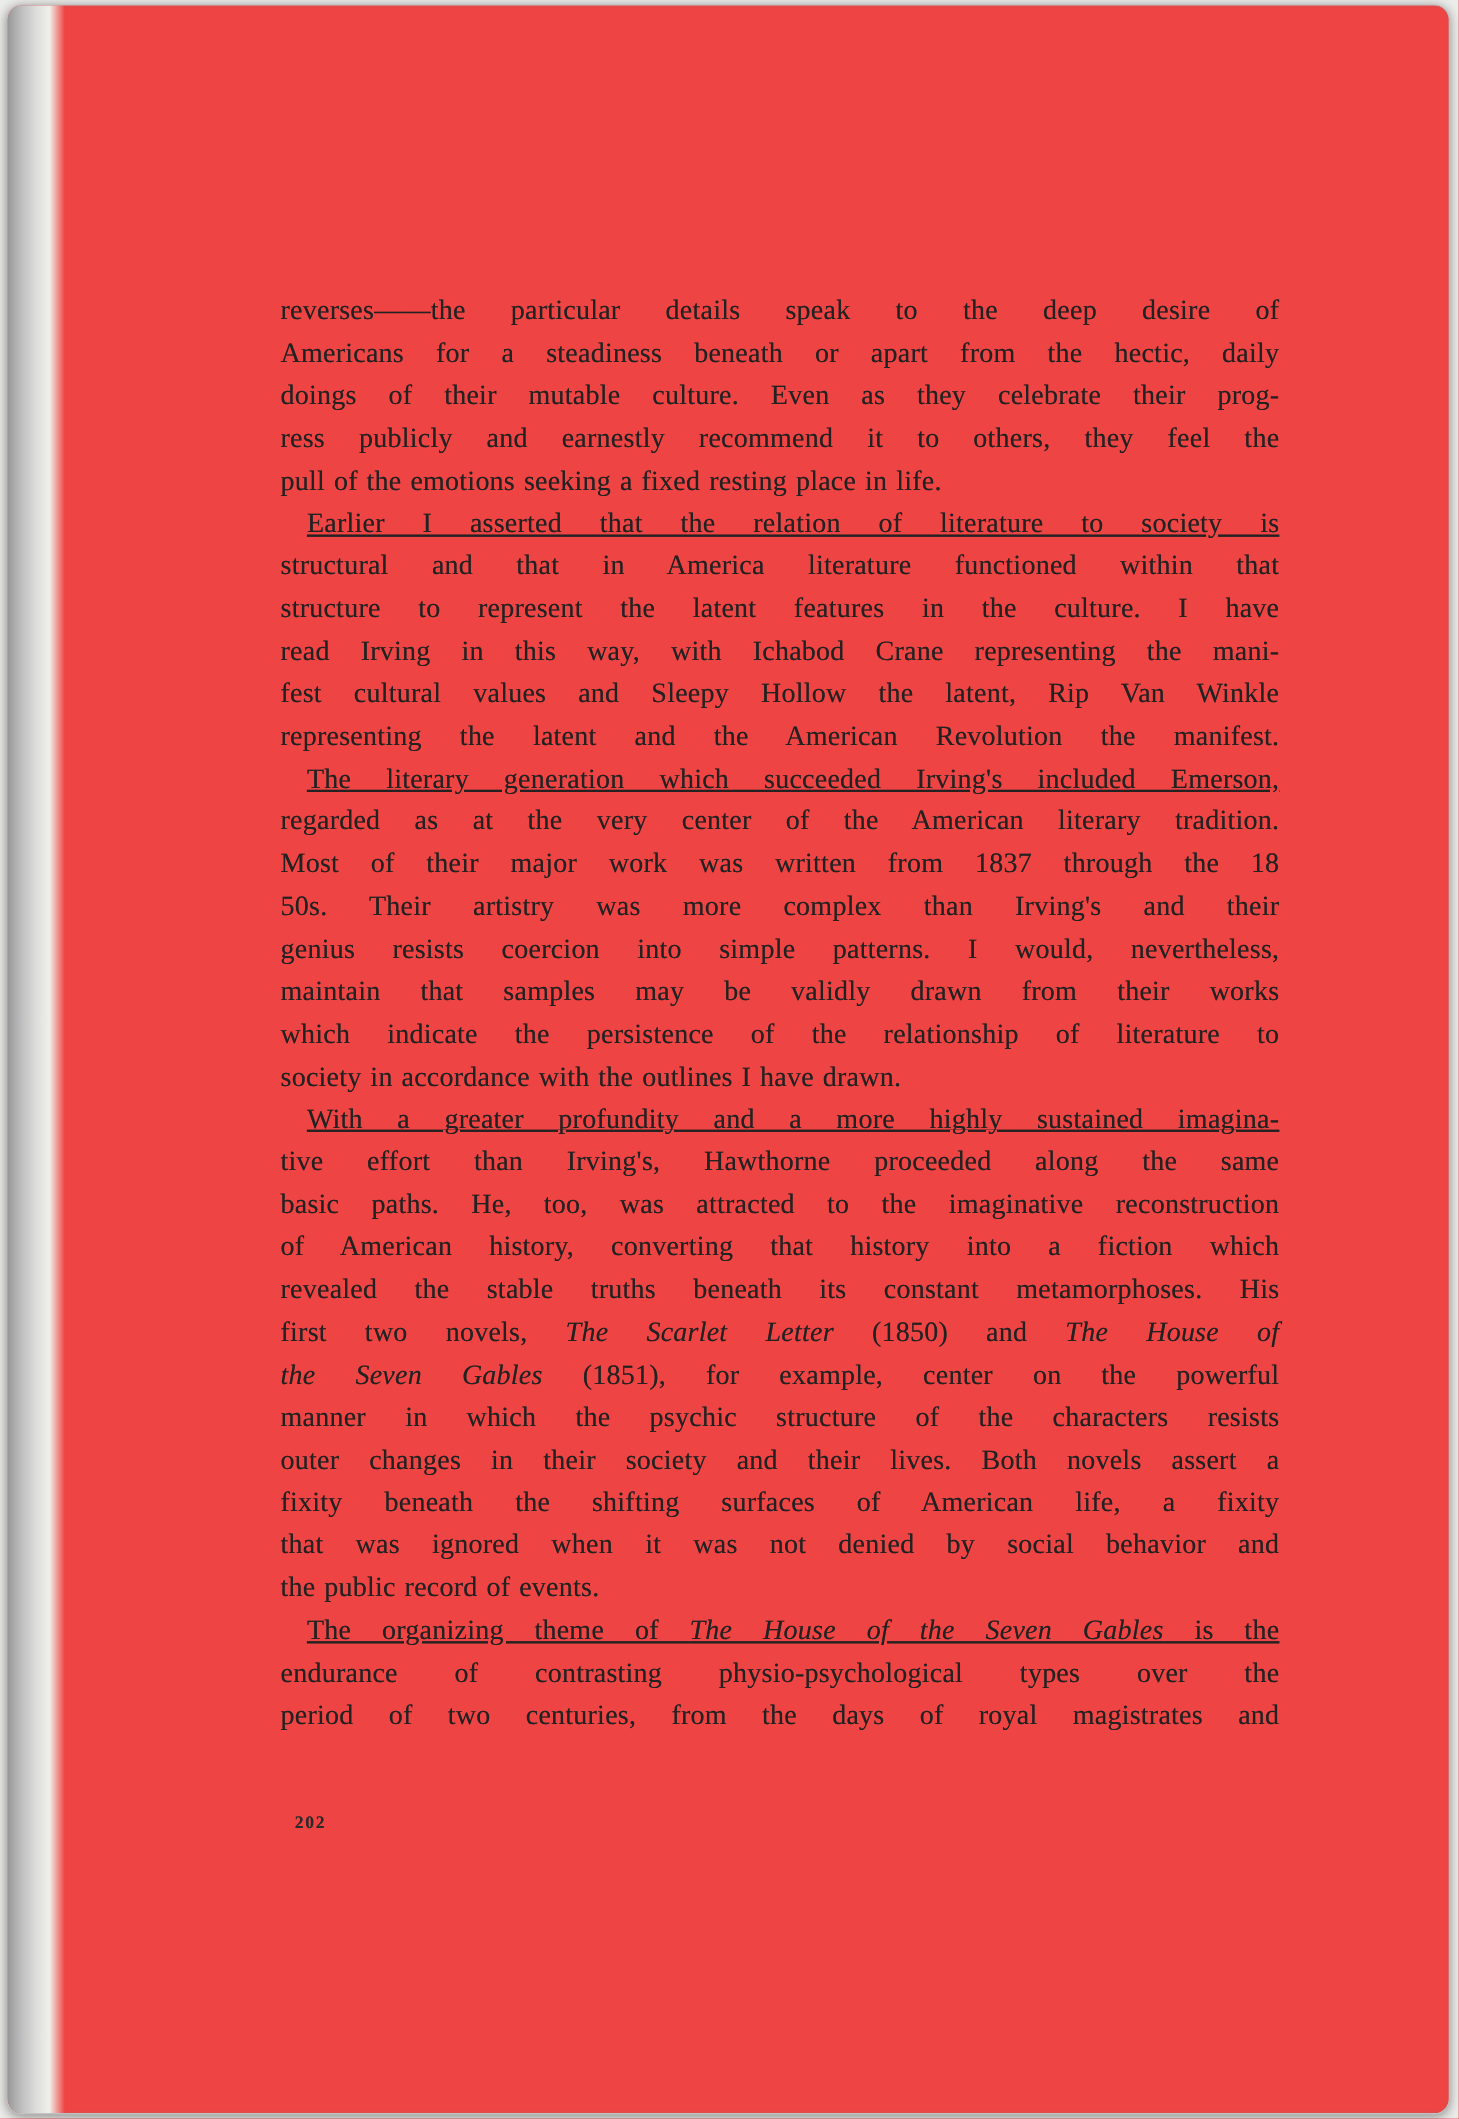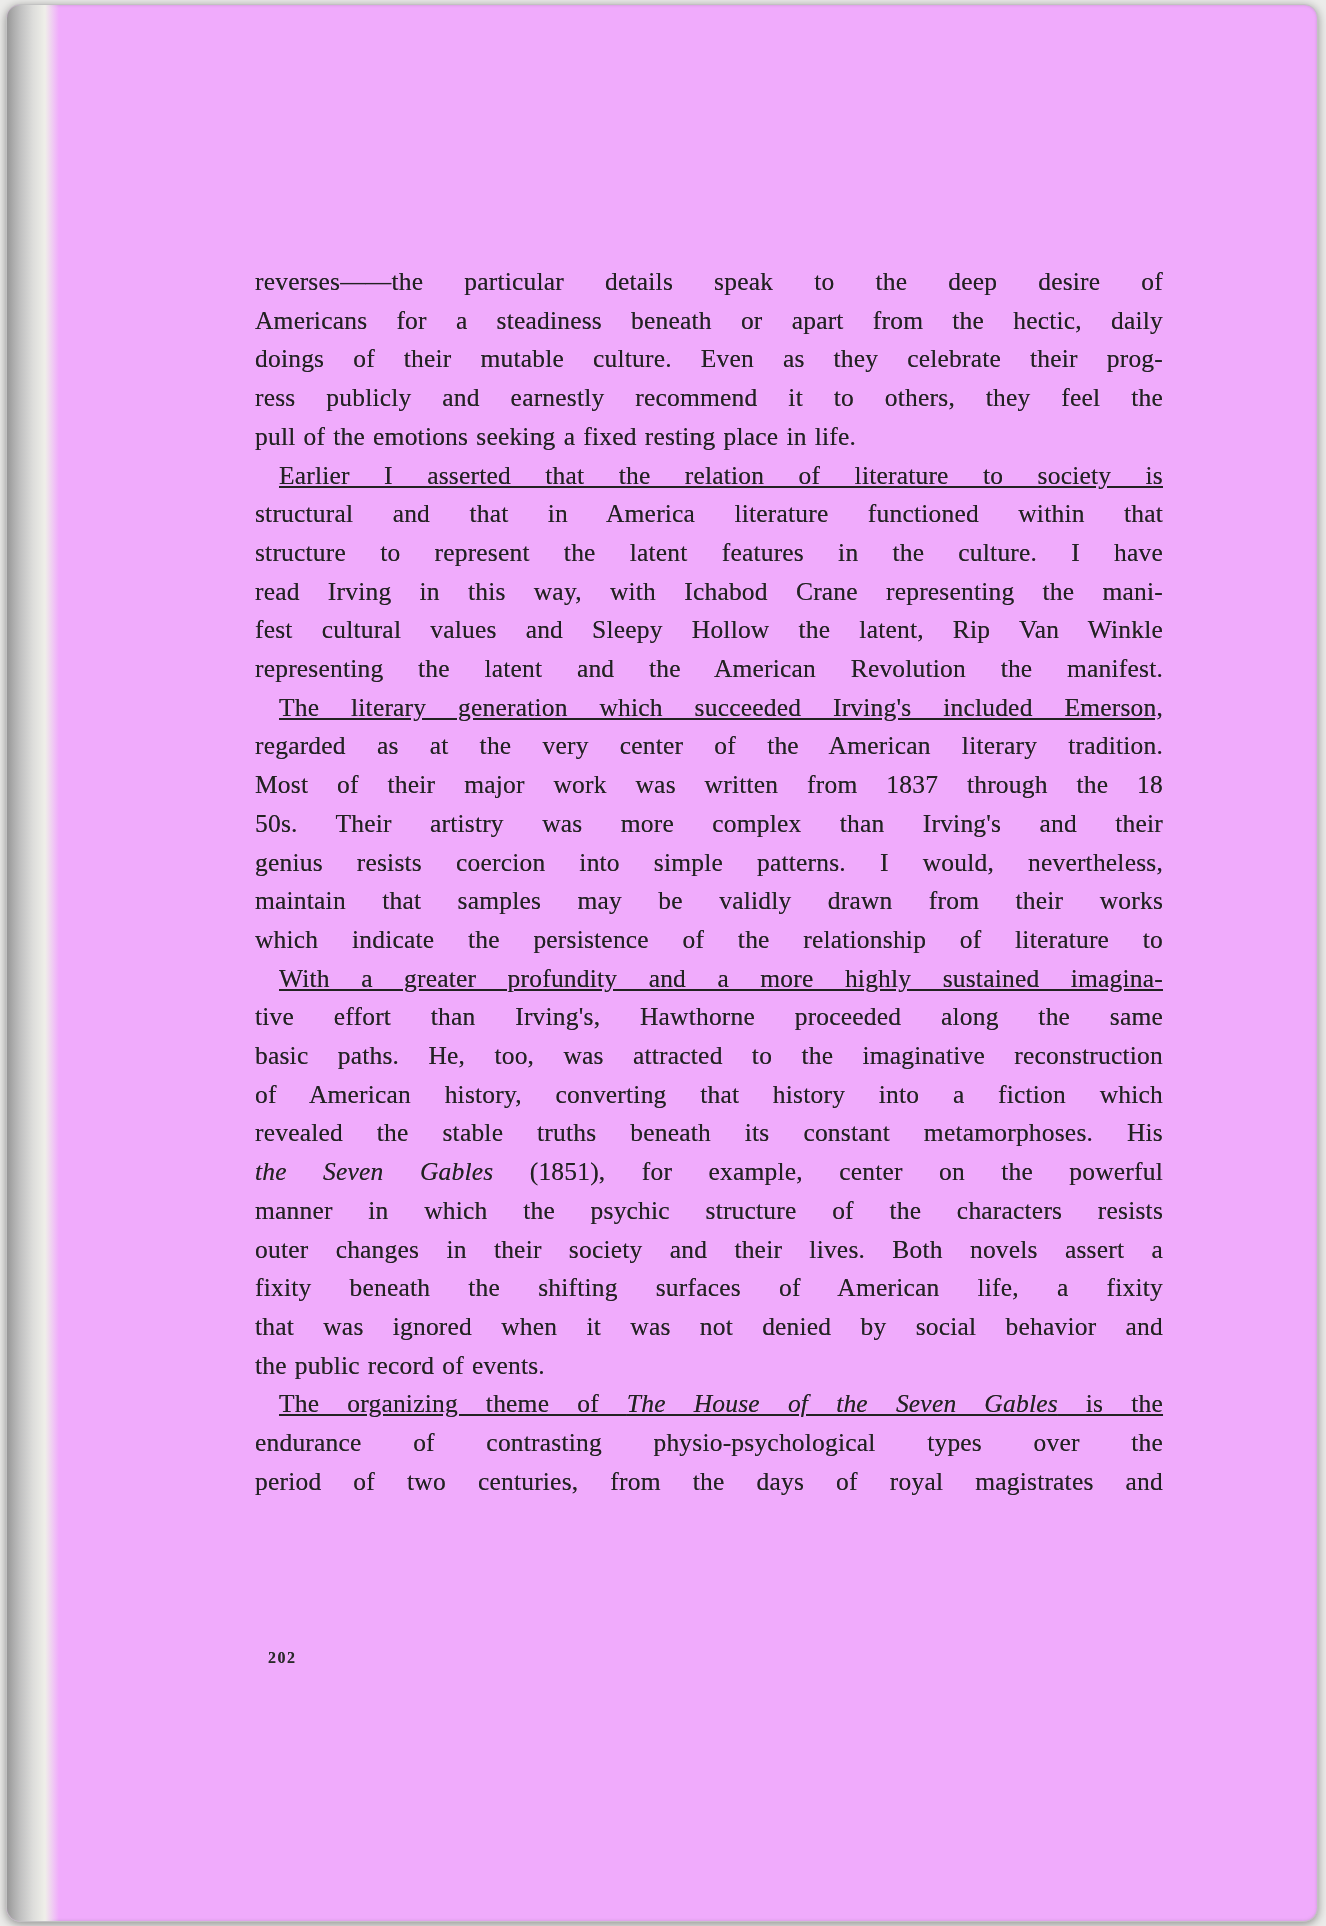--- a/index.html
+++ b/index.html
@@ -13,21 +13,21 @@
     background: #ececea;
     overflow: hidden;
     font-family: "Liberation Serif", serif;
   }
   .sheet {
     position: absolute;
     left: 6px;
     top: 4px;
     width: 1312px;
     height: 1918px;
-    background: #f0abfc;
+    background: #ef4444;
     border: 1px solid #c2c2c2;
     border-radius: 14px;
     box-shadow: 0 2px 10px rgba(0,0,0,0.40), inset 0 0 3px rgba(120,120,120,0.35);
     box-sizing: border-box;
   }
   .page-edge {
     position: absolute;
     left: 0;
     top: 0;
     bottom: 0;
@@ -100,27 +100,29 @@
         <div class="line"><span>representing the latent and the American Revolution the manifest.</span></div>
       </div>
       <div>
         <div class="line indent"><span>The literary generation which succeeded Irving's included Emerson,</span></div>
         <div class="line"><span>regarded as at the very center of the American literary tradition.</span></div>
         <div class="line"><span>Most of their major work was written from 1837 through the 18</span></div>
         <div class="line"><span>50s. Their artistry was more complex than Irving's and their</span></div>
         <div class="line"><span>genius resists coercion into simple patterns. I would, nevertheless,</span></div>
         <div class="line"><span>maintain that samples may be validly drawn from their works</span></div>
         <div class="line"><span>which indicate the persistence of the relationship of literature to</span></div>
+        <div class="line no-justify"><span>society in accordance with the outlines I have drawn.</span></div>
       </div>
       <div>
         <div class="line indent"><span>With a greater profundity and a more highly sustained imagina-</span></div>
         <div class="line"><span>tive effort than Irving's, Hawthorne proceeded along the same</span></div>
         <div class="line"><span>basic paths. He, too, was attracted to the imaginative reconstruction</span></div>
         <div class="line"><span>of American history, converting that history into a fiction which</span></div>
         <div class="line"><span>revealed the stable truths beneath its constant metamorphoses. His</span></div>
+        <div class="line"><span>first two novels, </span><span class="italic">The Scarlet Letter</span><span> (1850) and </span><span class="italic">The House of</span></div>
         <div class="line"><span class="italic">the Seven Gables</span><span> (1851), for example, center on the powerful</span></div>
         <div class="line"><span>manner in which the psychic structure of the characters resists</span></div>
         <div class="line"><span>outer changes in their society and their lives. Both novels assert a</span></div>
         <div class="line"><span>fixity beneath the shifting surfaces of American life, a fixity</span></div>
         <div class="line"><span>that was ignored when it was not denied by social behavior and</span></div>
         <div class="line no-justify"><span>the public record of events.</span></div>
       </div>
       <div>
         <div class="line indent"><span>The organizing theme of </span><span class="italic">The House of the Seven Gables</span><span> is the</span></div>
         <div class="line"><span>endurance of contrasting physio-psychological types over the</span></div>

